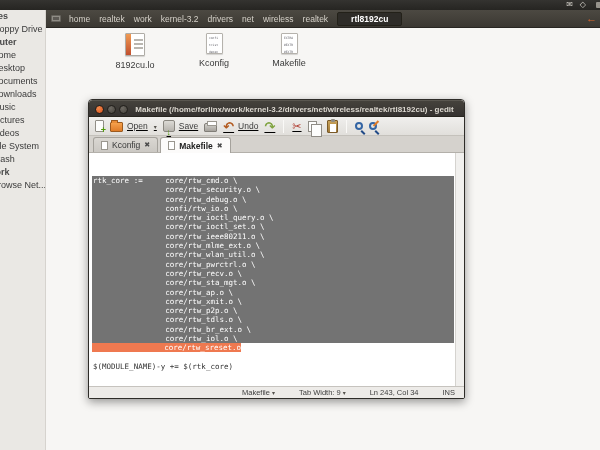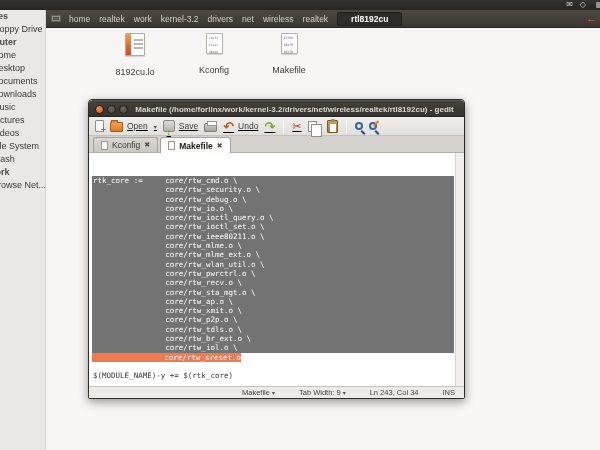--- a/index.html
+++ b/index.html
@@ -23,21 +23,21 @@
   .fm-toolbar { position:absolute; left:46px; top:10px; width:554px; height:18px; background:linear-gradient(#4C4942,#3B3832); border-bottom:1px solid #282622; display:flex; align-items:center; padding-left:5px; z-index:2; }
   .drive-icon { width:10px; height:7px; background:#8F8C85; border:1px solid #66635D; border-radius:1px; margin-right:8px; position:relative; flex:none; }
   .drive-icon::after { content:""; position:absolute; left:1px; top:1px; width:6px; height:3px; background:#5C5954; }
   .crumbs { display:flex; align-items:center; gap:9px; height:18px; }
   .crumb { font-size:8.5px; color:#D6D2CA; line-height:18px; cursor:default; }
   .crumb.active { background:#2E2C28; border:1px solid #232119; border-radius:2px; color:#FFFFFF; font-weight:bold; padding:0px 13px; line-height:12px; }
   .path-arrow { position:absolute; right:3px; top:2px; color:#E0672B; font-size:11px; font-weight:bold; }
 
   .fm-content { position:absolute; left:47px; top:28px; width:553px; height:422px; background:#F7F6F4; z-index:1; }
   .file { position:absolute; top:5px; width:72px; display:flex; flex-direction:column; align-items:center; cursor:default; }
-  .file .flabel { font-size:9px; color:#3A3A3A; margin-top:11px;text-align:right; }
+  .file .flabel { font-size:9px; color:#3A3A3A; margin-top:4px;text-align:right; }
   .ficon-text { width:17px; height:21px; background:#FFFFFF; border:1px solid #B5B2AC; border-radius:1px; box-shadow:0 1px 1px rgba(0,0,0,.15); padding:2px 1px 0 2px; overflow:hidden; }
   .ficon-text .prev { display:block; font-family:"DejaVu Sans Mono",monospace; font-size:6px; line-height:7px; color:#5E5E66; transform:scale(.5); transform-origin:0 0; white-space:nowrap; width:200%; }
   .ficon-lo { width:20px; height:23px; background:#FFFFFF; border:1px solid #AFACA6; border-radius:1px; box-shadow:0 1px 1px rgba(0,0,0,.15); position:relative; overflow:hidden; }
   .ficon-lo::before { content:""; position:absolute; left:0; top:0; width:5px; height:100%; background:linear-gradient(#F09A52,#C14F2E); }
   .ficon-lo::after { content:""; position:absolute; left:8px; top:5px; width:9px; height:1.5px; background:#B9B6B0; box-shadow:0 4px 0 #B9B6B0, 0 8px 0 #B9B6B0; }
 
   
   .gedit { position:absolute; left:88px; top:99px; width:377px; height:300px; background:#FFFFFF; border:1px solid #2E2C28; border-radius:4px 4px 2px 2px; box-shadow:0 3px 10px rgba(0,0,0,.4); z-index:10; overflow:hidden; }
   .titlebar { height:17px; background:linear-gradient(#45423C,#353230); border-bottom:1px solid #27251F; border-top:1px solid #5A5750; border-radius:3px 3px 0 0; position:relative; }
   .wbtn { position:absolute; top:4px; width:9px; height:9px; border-radius:50%; border:1px solid #211F1B; background:radial-gradient(circle at 35% 30%,#6E6A63,#44413B); }
@@ -206,25 +206,24 @@
         <span>Makefile</span>
         <span class="tclose">✖</span>
       </span>
     </div>
 
     <div class="editor">
       <div class="lines">
           <div class="line sel"><span>rtk_core :=	core/rtw_cmd.o \</span></div>
           <div class="line sel"><span>		core/rtw_security.o \</span></div>
           <div class="line sel"><span>		core/rtw_debug.o \</span></div>
-          <div class="line sel"><span>		core/rtw_io.o \</span></div>
+          <div class="line sel"><span>		confi/rtw_io.o \</span></div>
           <div class="line sel"><span>		core/rtw_ioctl_query.o \</span></div>
           <div class="line sel"><span>		core/rtw_ioctl_set.o \</span></div>
           <div class="line sel"><span>		core/rtw_ieee80211.o \</span></div>
-          <div class="line sel"><span>		core/rtw_mlme.o \</span></div>
           <div class="line sel"><span>		core/rtw_mlme_ext.o \</span></div>
           <div class="line sel"><span>		core/rtw_wlan_util.o \</span></div>
           <div class="line sel"><span>		core/rtw_pwrctrl.o \</span></div>
           <div class="line sel"><span>		core/rtw_recv.o \</span></div>
           <div class="line sel"><span>		core/rtw_sta_mgt.o \</span></div>
           <div class="line sel"><span>		core/rtw_ap.o \</span></div>
           <div class="line sel"><span>		core/rtw_xmit.o \</span></div>
           <div class="line sel"><span>		core/rtw_p2p.o \</span></div>
           <div class="line sel"><span>		core/rtw_tdls.o \</span></div>
           <div class="line sel"><span>		core/rtw_br_ext.o \</span></div>

